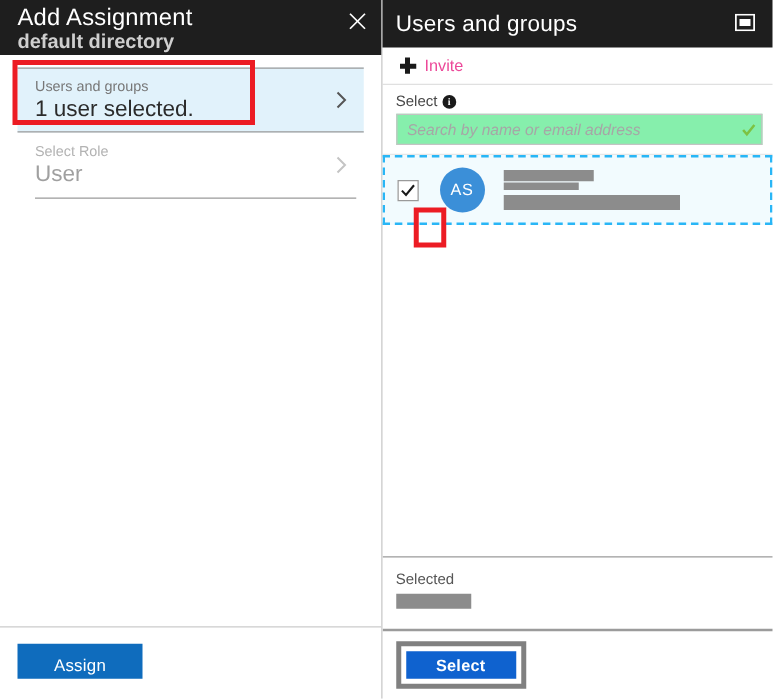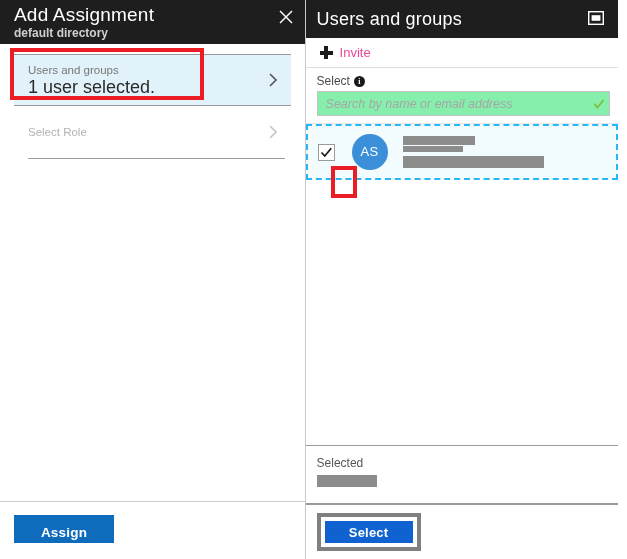--- a/index.html
+++ b/index.html
@@ -47,21 +47,21 @@
   }
   .blade-left-title {
     color: #ffffff;
     font-size: 19px;
     font-weight: 300;
     line-height: 22px;
     letter-spacing: .2px;
   }
   .blade-left-subtitle {
     color: #cfcfcf;
-    font-size: 12px;
+    font-size: 16px;
     font-weight: bold;
     line-height: 13px;
     margin-top: 1px;
   }
   .close-x {
     position: absolute;
     right: 8px;
     top: 6px;
     width: 22px;
     height: 22px;
@@ -122,21 +122,21 @@
     border-top: 1px solid #cccccc;
     box-sizing: border-box;
     padding: 13px 0 0 14px;
   }
   .btn-primary {
     background: #0f6cbd;
     color: #ffffff;
     border: none;
     font-family: "Liberation Sans", sans-serif;
     font-size: 13.5px;
-    font-weight: bold;
+    font-weight: normal;
     padding: 10px;
     width: 100px;
     height: 28px;
     cursor: pointer;
     letter-spacing: .2px;
   }
 
   
   .blade-right {
     width: 317px;
@@ -401,20 +401,21 @@
         <span class="chev">
           <svg width="16" height="16" viewBox="0 0 16 16">
             <polyline points="5,2 11,8 5,14" fill="none" stroke="#555555" stroke-width="1.6"></polyline>
           </svg>
         </span>
       </div>
 
       <div class="picker-row disabled">
         <div class="picker-text">
           <div class="picker-label">Select Role</div>
+          <div class="picker-value">User</div>
         </div>
         <span class="chev">
           <svg width="16" height="16" viewBox="0 0 16 16">
             <polyline points="5,2 11,8 5,14" fill="none" stroke="#c4c4c4" stroke-width="1.6"></polyline>
           </svg>
         </span>
       </div>
 
       <div class="rule-under"></div>
     </div>

